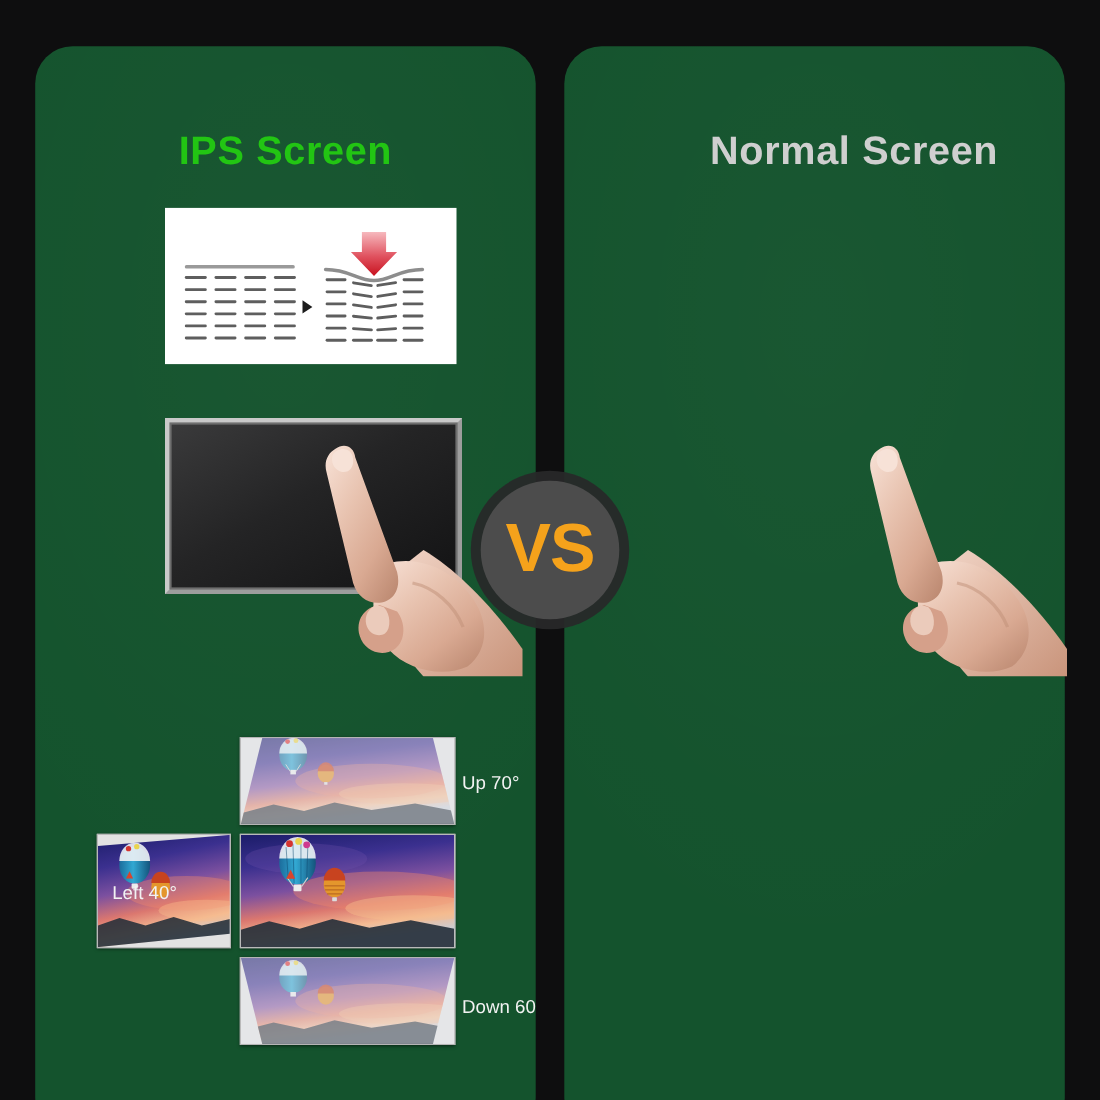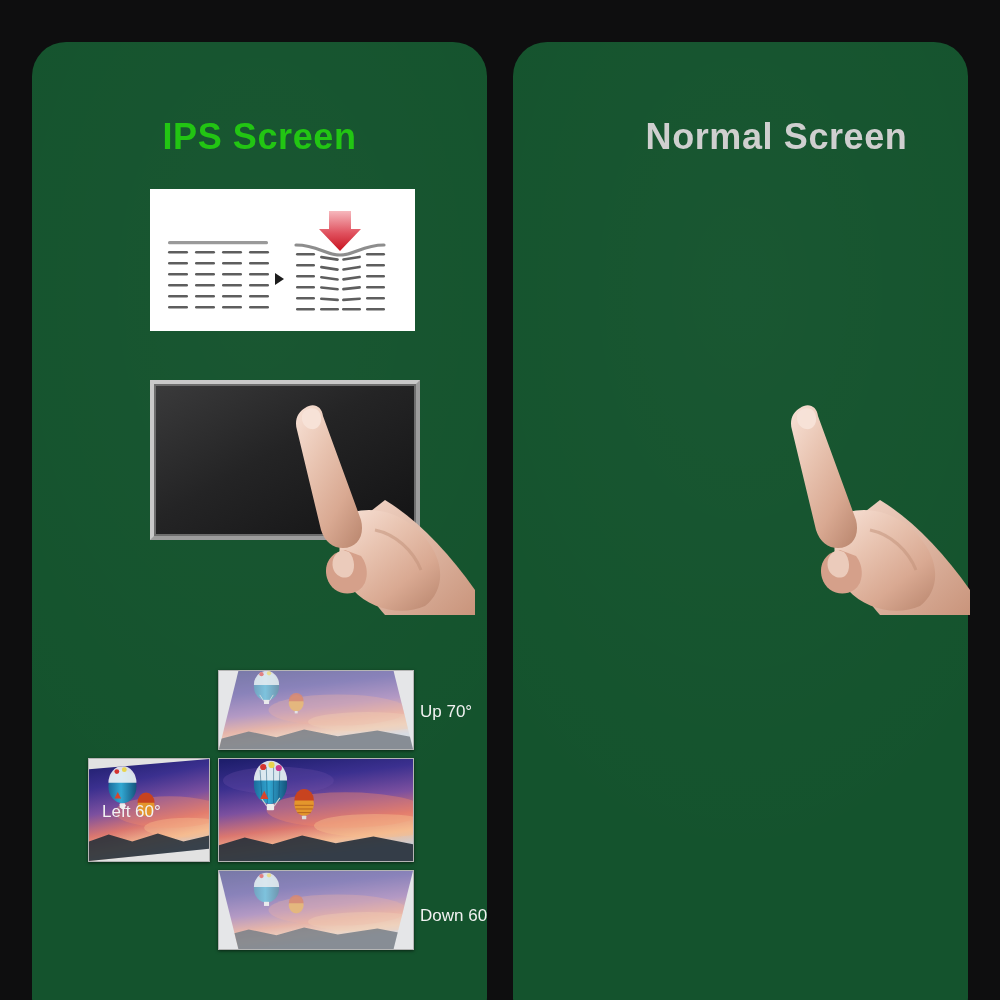--- a/index.html
+++ b/index.html
@@ -403,21 +403,21 @@
             </g>
             <g transform="translate(58,48) scale(0.58)">
               <ellipse cx="0" cy="0" rx="15" ry="18" fill="#e4962c"></ellipse>
               <path d="M-15 -6 a15 18 0 0 1 30 0 z" fill="#c8431f"></path>
             </g>
           </svg>
         </div>
 
       </div>
 
-      <div class="angle-label" id="lbl-left-left">Left 60°</div>
+      <div class="angle-label" id="lbl-left-left">Left 40°</div>
       <div class="angle-label" id="lbl-left-up">Up 70°</div>
       <div class="angle-label" id="lbl-left-down">Down 60°</div>
     </div>
   </div>
 
   <div class="panel" id="panel-right">
 
     <div class="panel-title" id="title-normal">Normal Screen</div>
 
   </div>
@@ -469,14 +469,17 @@
     <path d="M88 112 C118 104 150 120 166 146 C180 168 178 192 160 206
              C138 216 106 210 88 190 C72 172 68 132 88 112 Z" fill="url(#skin2)"></path>
     <path d="M40 8 C48 2 57 6 58 16 L96 120 C100 136 92 148 78 148
              C68 148 60 142 56 130 L32 30 C29 20 33 12 40 8 Z" fill="url(#skin2)"></path>
     <path d="M41 10 C48 6 55 9 56 17 C57 25 52 30 46 29 C40 28 36 22 37 16 C37 13 39 11 41 10 Z" fill="#f7e3d8" opacity=".95"></path>
     <path d="M80 150 C66 152 58 164 62 178 C66 192 82 198 94 190 C104 183 104 166 96 156 Z" fill="#d5a08a"></path>
     <path d="M78 150 C70 152 66 160 68 168 C70 176 79 180 85 176 C91 171 90 158 84 152 Z" fill="#f0d6c7" opacity=".8"></path>
     <path d="M110 130 C130 134 148 150 156 170" stroke="#c08f78" stroke-width="3" fill="none" opacity=".5"></path>
   </svg>
 
+  <div id="vs-badge">
+    <span>VS</span>
+  </div>
 
 </div>
 
 </body></html>

